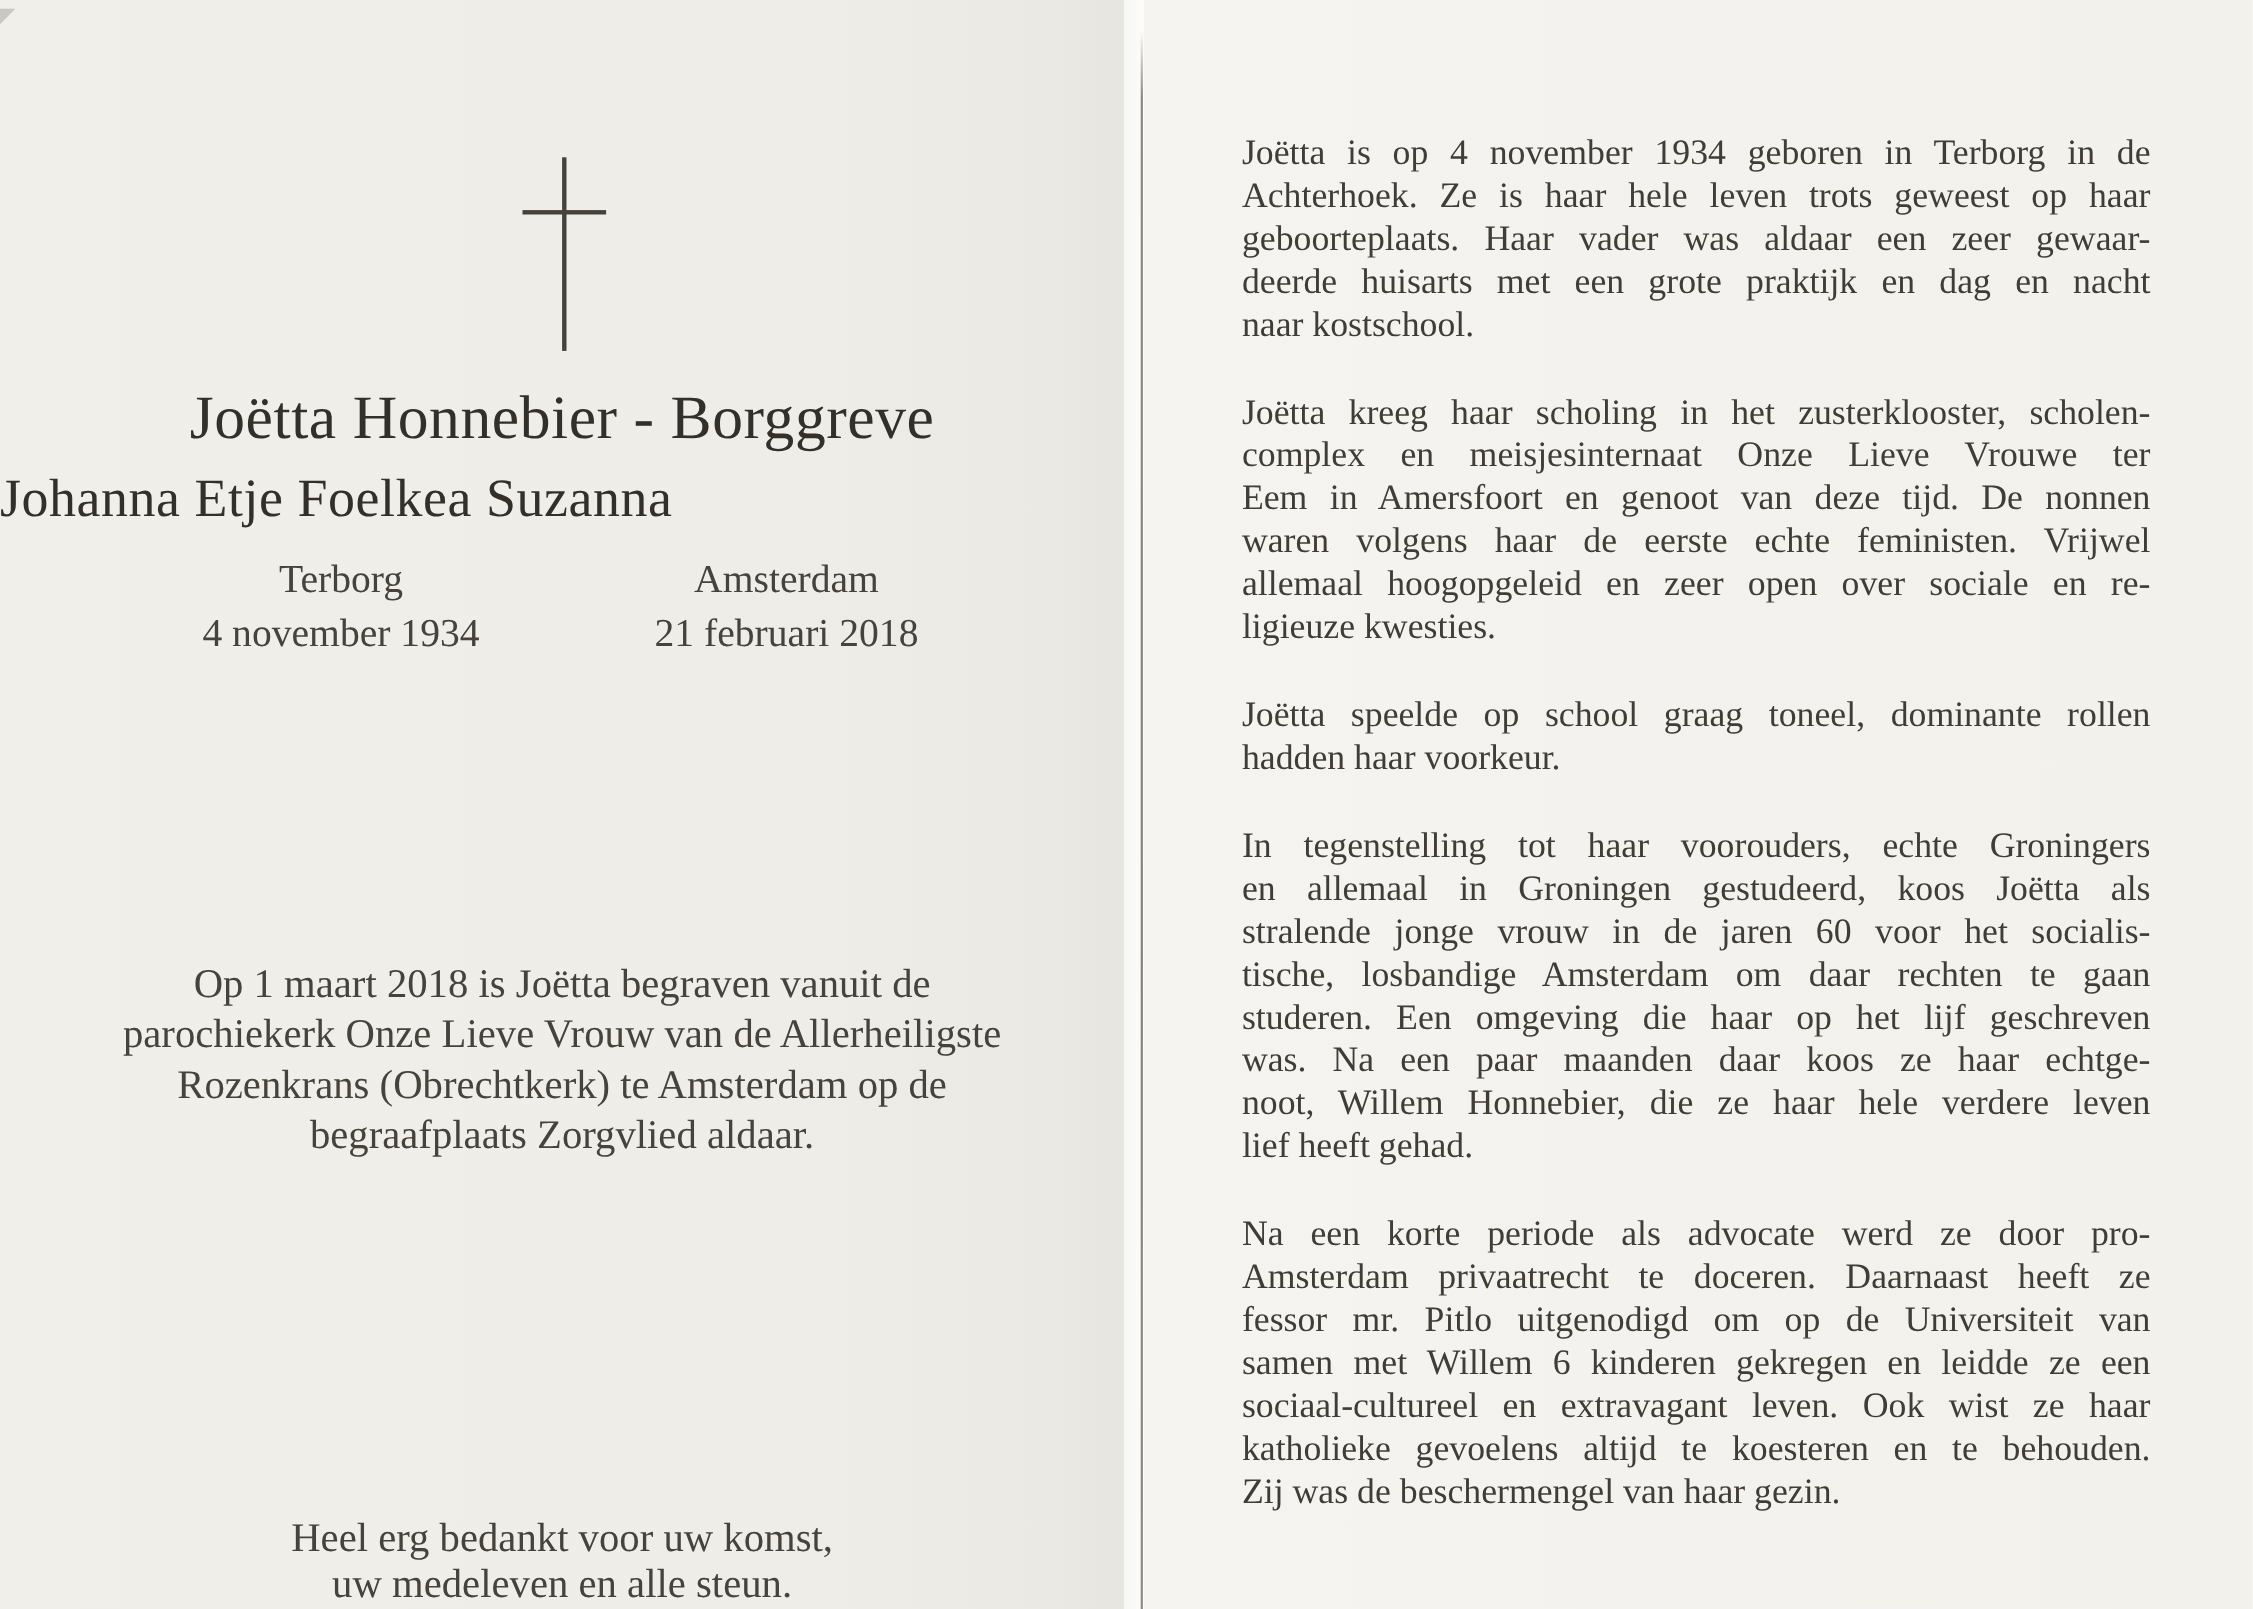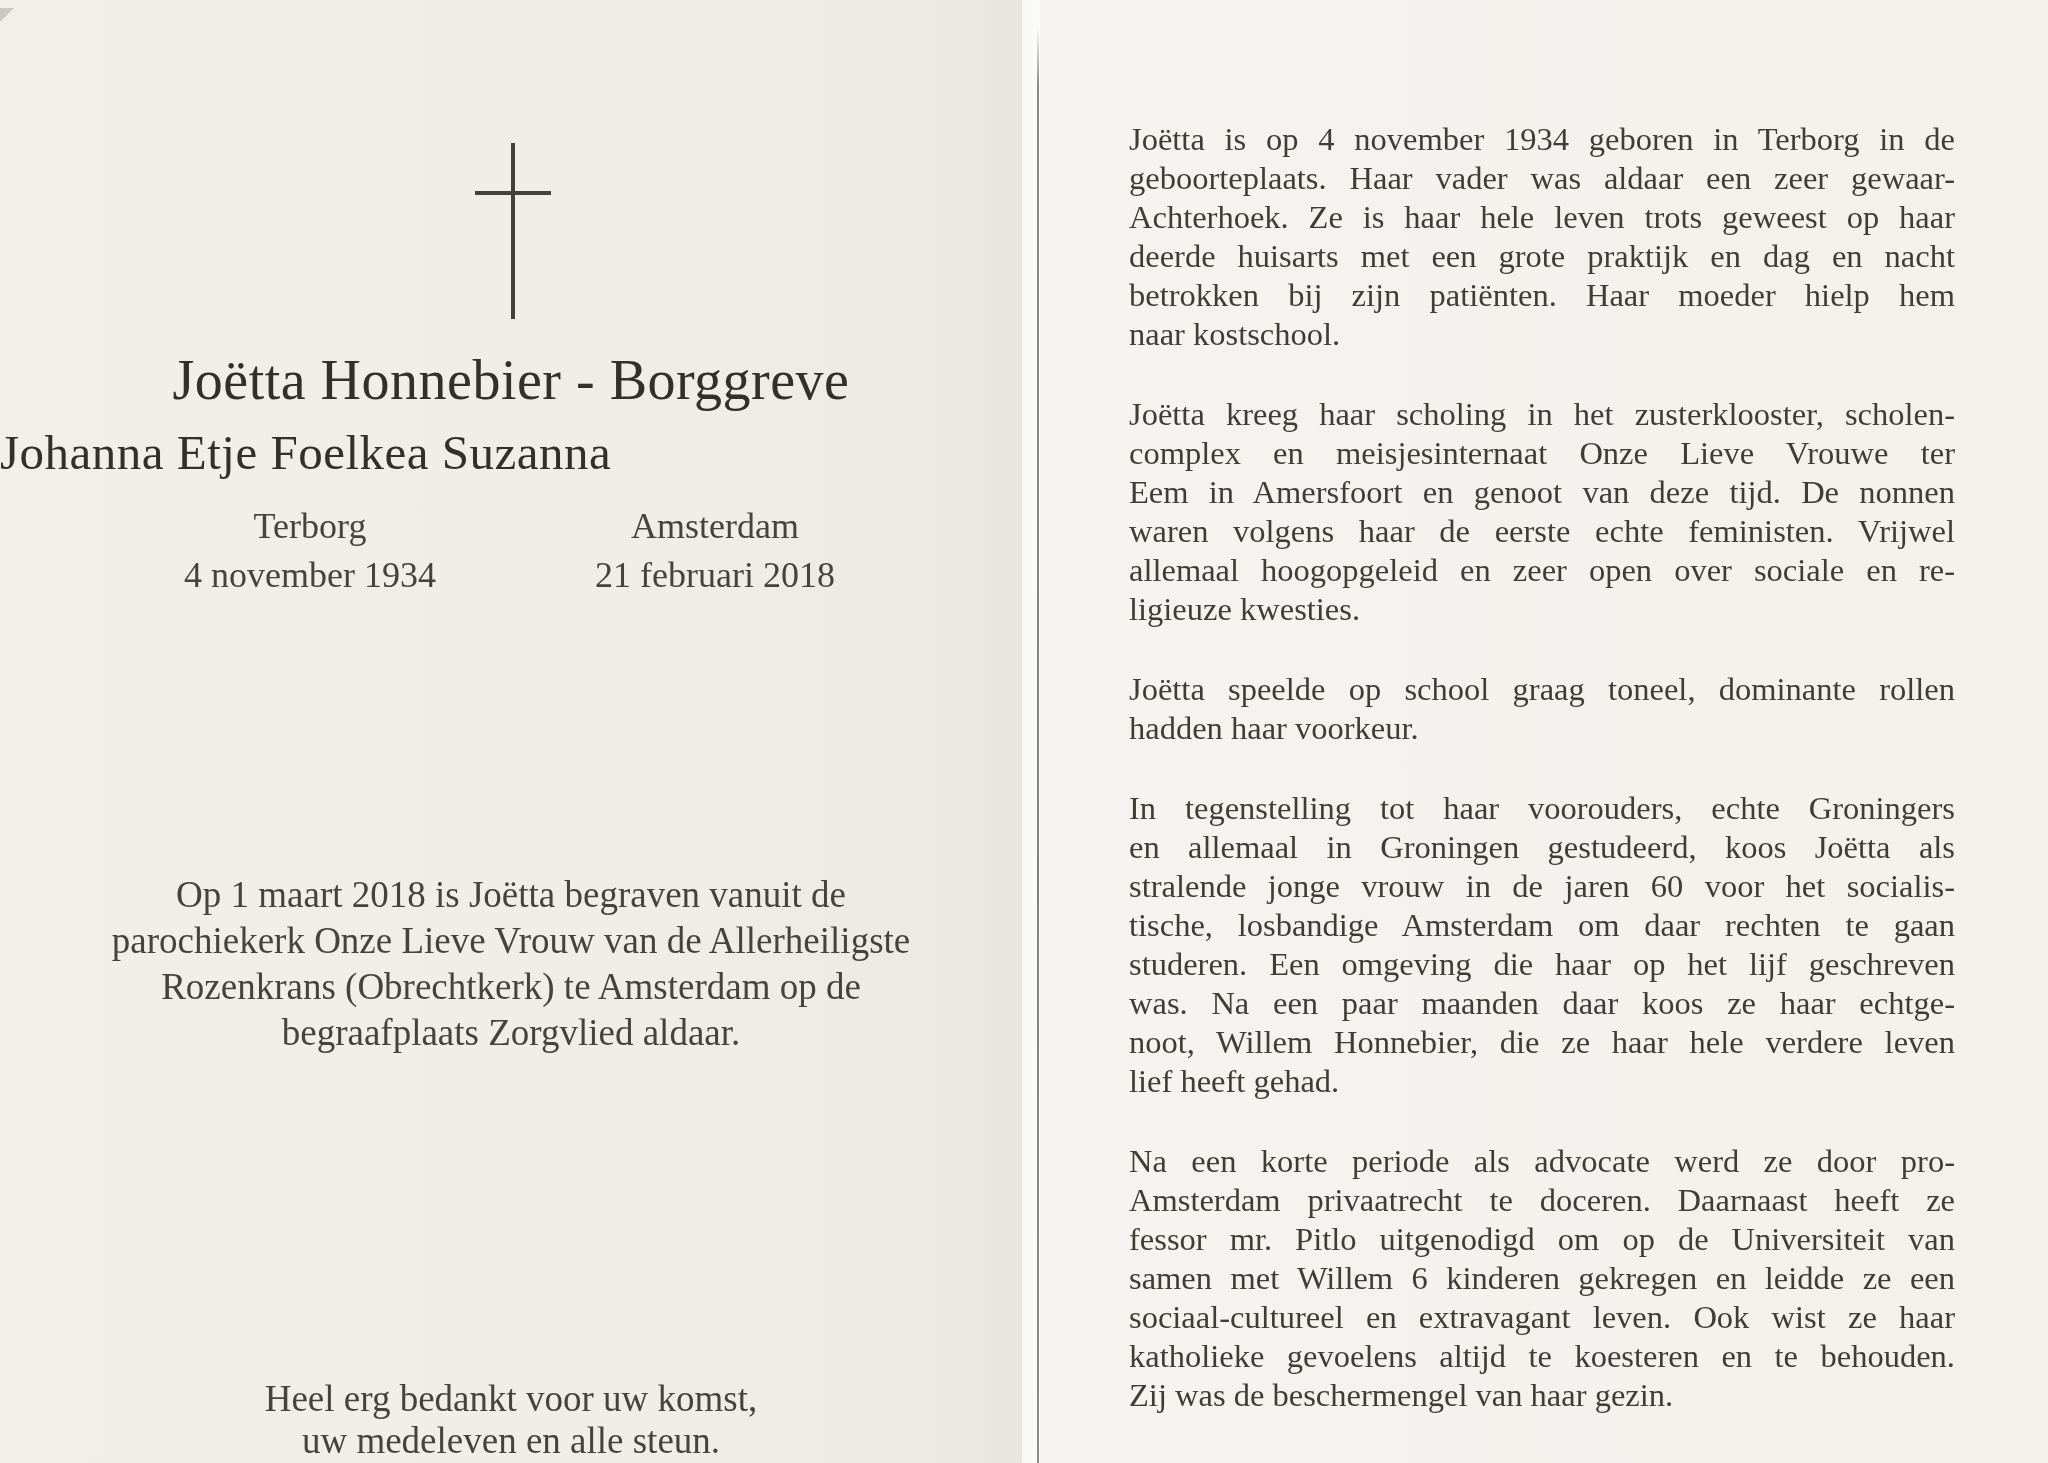--- a/index.html
+++ b/index.html
@@ -113,24 +113,23 @@
     </div>
 </div>
 
 <div class="gap-strip"></div>
 <div class="fold-line"></div>
 
 <div class="page page-right">
   <div class="bio">
       <div class="para">
         <div class="jline">Joëtta is op 4 november 1934 geboren in Terborg in de</div>
+        <div class="jline">Achterhoek. Ze is haar hele leven trots geweest op haar</div>
         <div class="jline">geboorteplaats. Haar vader was aldaar een zeer gewaar-</div>
-        <div class="jline">Achterhoek. Ze is haar hele leven trots geweest op haar</div>
         <div class="jline">deerde huisarts met een grote praktijk en dag en nacht</div>
-        <div class="jline">betrokken bij zijn patiënten. Haar moeder hielp hem</div>
         <div class="jline lastline">naar kostschool.</div>
       </div>
       <div class="para">
         <div class="jline">Joëtta kreeg haar scholing in het zusterklooster, scholen-</div>
         <div class="jline">complex en meisjesinternaat Onze Lieve Vrouwe ter</div>
         <div class="jline">Eem in Amersfoort en genoot van deze tijd. De nonnen</div>
         <div class="jline">waren volgens haar de eerste echte feministen. Vrijwel</div>
         <div class="jline">allemaal hoogopgeleid en zeer open over sociale en re-</div>
         <div class="jline lastline">ligieuze kwesties.</div>
       </div>

